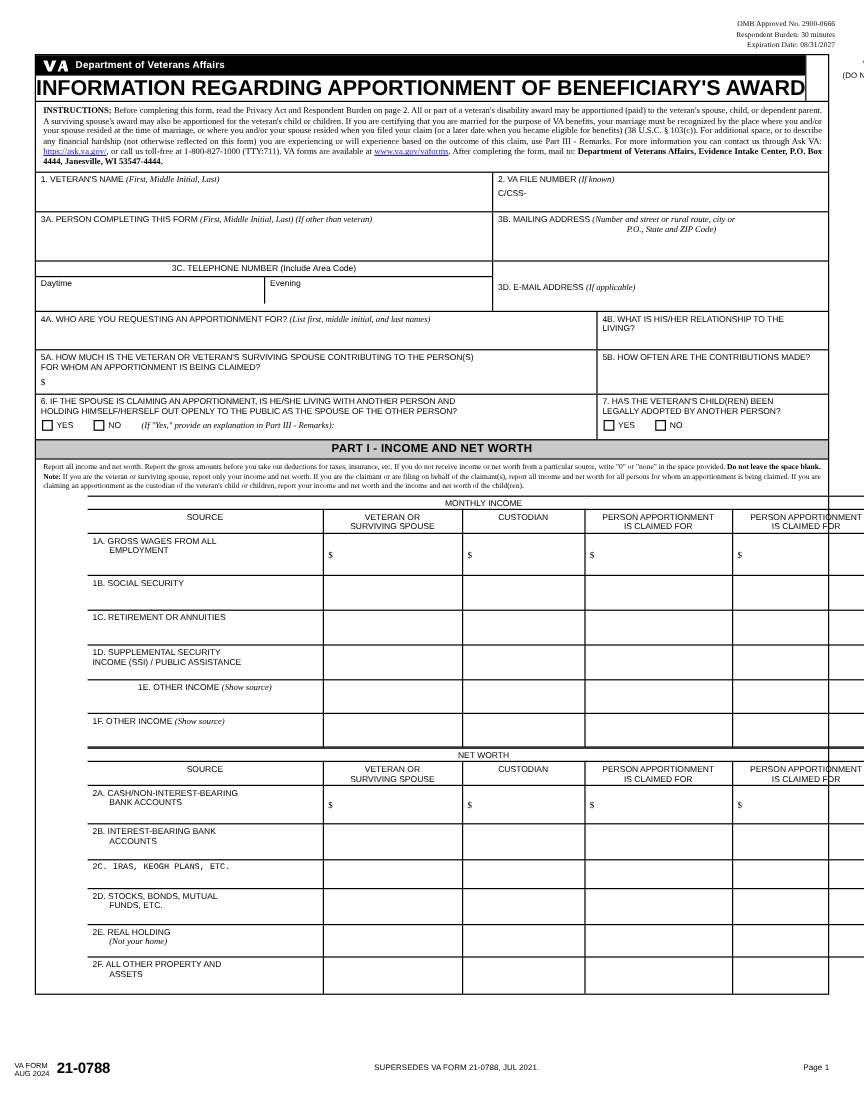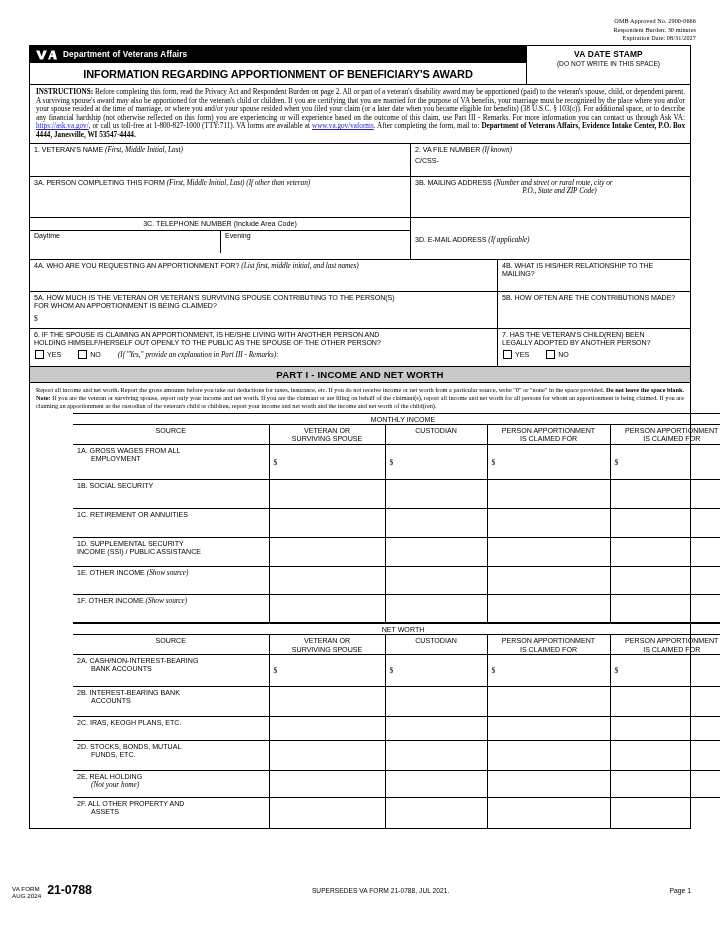--- a/index.html
+++ b/index.html
@@ -75,21 +75,21 @@
     letter-spacing: 0.15px;
     white-space: nowrap;
   }
   .title-wrap {
     height: 21px;
     display: flex;
     align-items: center;
     justify-content: center;
   }
   .form-title {
-    font-size: 11px;
+    font-size: 18px;
     font-weight: bold;
     letter-spacing: -0.1px;
     white-space: nowrap;
   }
   .hdr-right {
     flex: 0 0 163px;
     box-sizing: border-box;
     display: flex;
     flex-direction: column;
     align-items: center;
@@ -357,21 +357,21 @@
       </div>
     </div>
 
     <div class="row">
       <div class="cell" style="width:467px;height:31px;">
         <div class="lab"><span>4A. WHO ARE YOU REQUESTING AN APPORTIONMENT FOR?</span>
           <span class="it">(List first, middle initial, and last names)</span></div>
       </div>
       <div class="cell" style="width:193px;height:31px;">
         <div class="lab">4B. WHAT IS HIS/HER RELATIONSHIP TO THE</div>
-        <div class="lab ind">MAILING?</div>
+        <div class="lab ind">LIVING?</div>
       </div>
     </div>
 
     <div class="row">
       <div class="cell" style="width:467px;height:36px;">
         <div class="lab">5A. HOW MUCH IS THE VETERAN OR VETERAN'S SURVIVING SPOUSE CONTRIBUTING TO THE PERSON(S)</div>
         <div class="lab ind">FOR WHOM AN APPORTIONMENT IS BEING CLAIMED?</div>
         <div class="dollar">$</div>
       </div>
       <div class="cell" style="width:193px;height:36px;">
@@ -485,21 +485,21 @@
           <span class="hang">1D. SUPPLEMENTAL SECURITY</span>
           <span class="hang">INCOME (SSI) / PUBLIC ASSISTANCE</span>
         </td>
         <td></td>
         <td></td>
         <td></td>
         <td class="nob-right"></td>
       </tr>
 
       <tr>
-        <td class="src-cell nob-left" style="height:28px;">
+        <td class="src-cell nob-left" style="height:28px;text-align:center;">
           <span class="hang">
             <span>1E. OTHER INCOME</span>
             <span class="ital">(Show source)</span>
           </span>
         </td>
         <td></td>
         <td></td>
         <td></td>
         <td class="nob-right"></td>
       </tr>
@@ -572,21 +572,21 @@
           <span class="hang">2B. INTEREST-BEARING BANK</span>
           <span class="hang2">ACCOUNTS</span>
         </td>
         <td></td>
         <td></td>
         <td></td>
         <td class="nob-right"></td>
       </tr>
 
       <tr>
-        <td class="src-cell nob-left" style="height:24px;">
+        <td class="src-cell nob-left" style="height:24px;font-family:Liberation Mono, monospace;">
           <span class="hang">2C. IRAS, KEOGH PLANS, ETC.</span>
         </td>
         <td></td>
         <td></td>
         <td></td>
         <td class="nob-right"></td>
       </tr>
 
       <tr>
         <td class="src-cell nob-left" style="height:30px;">

